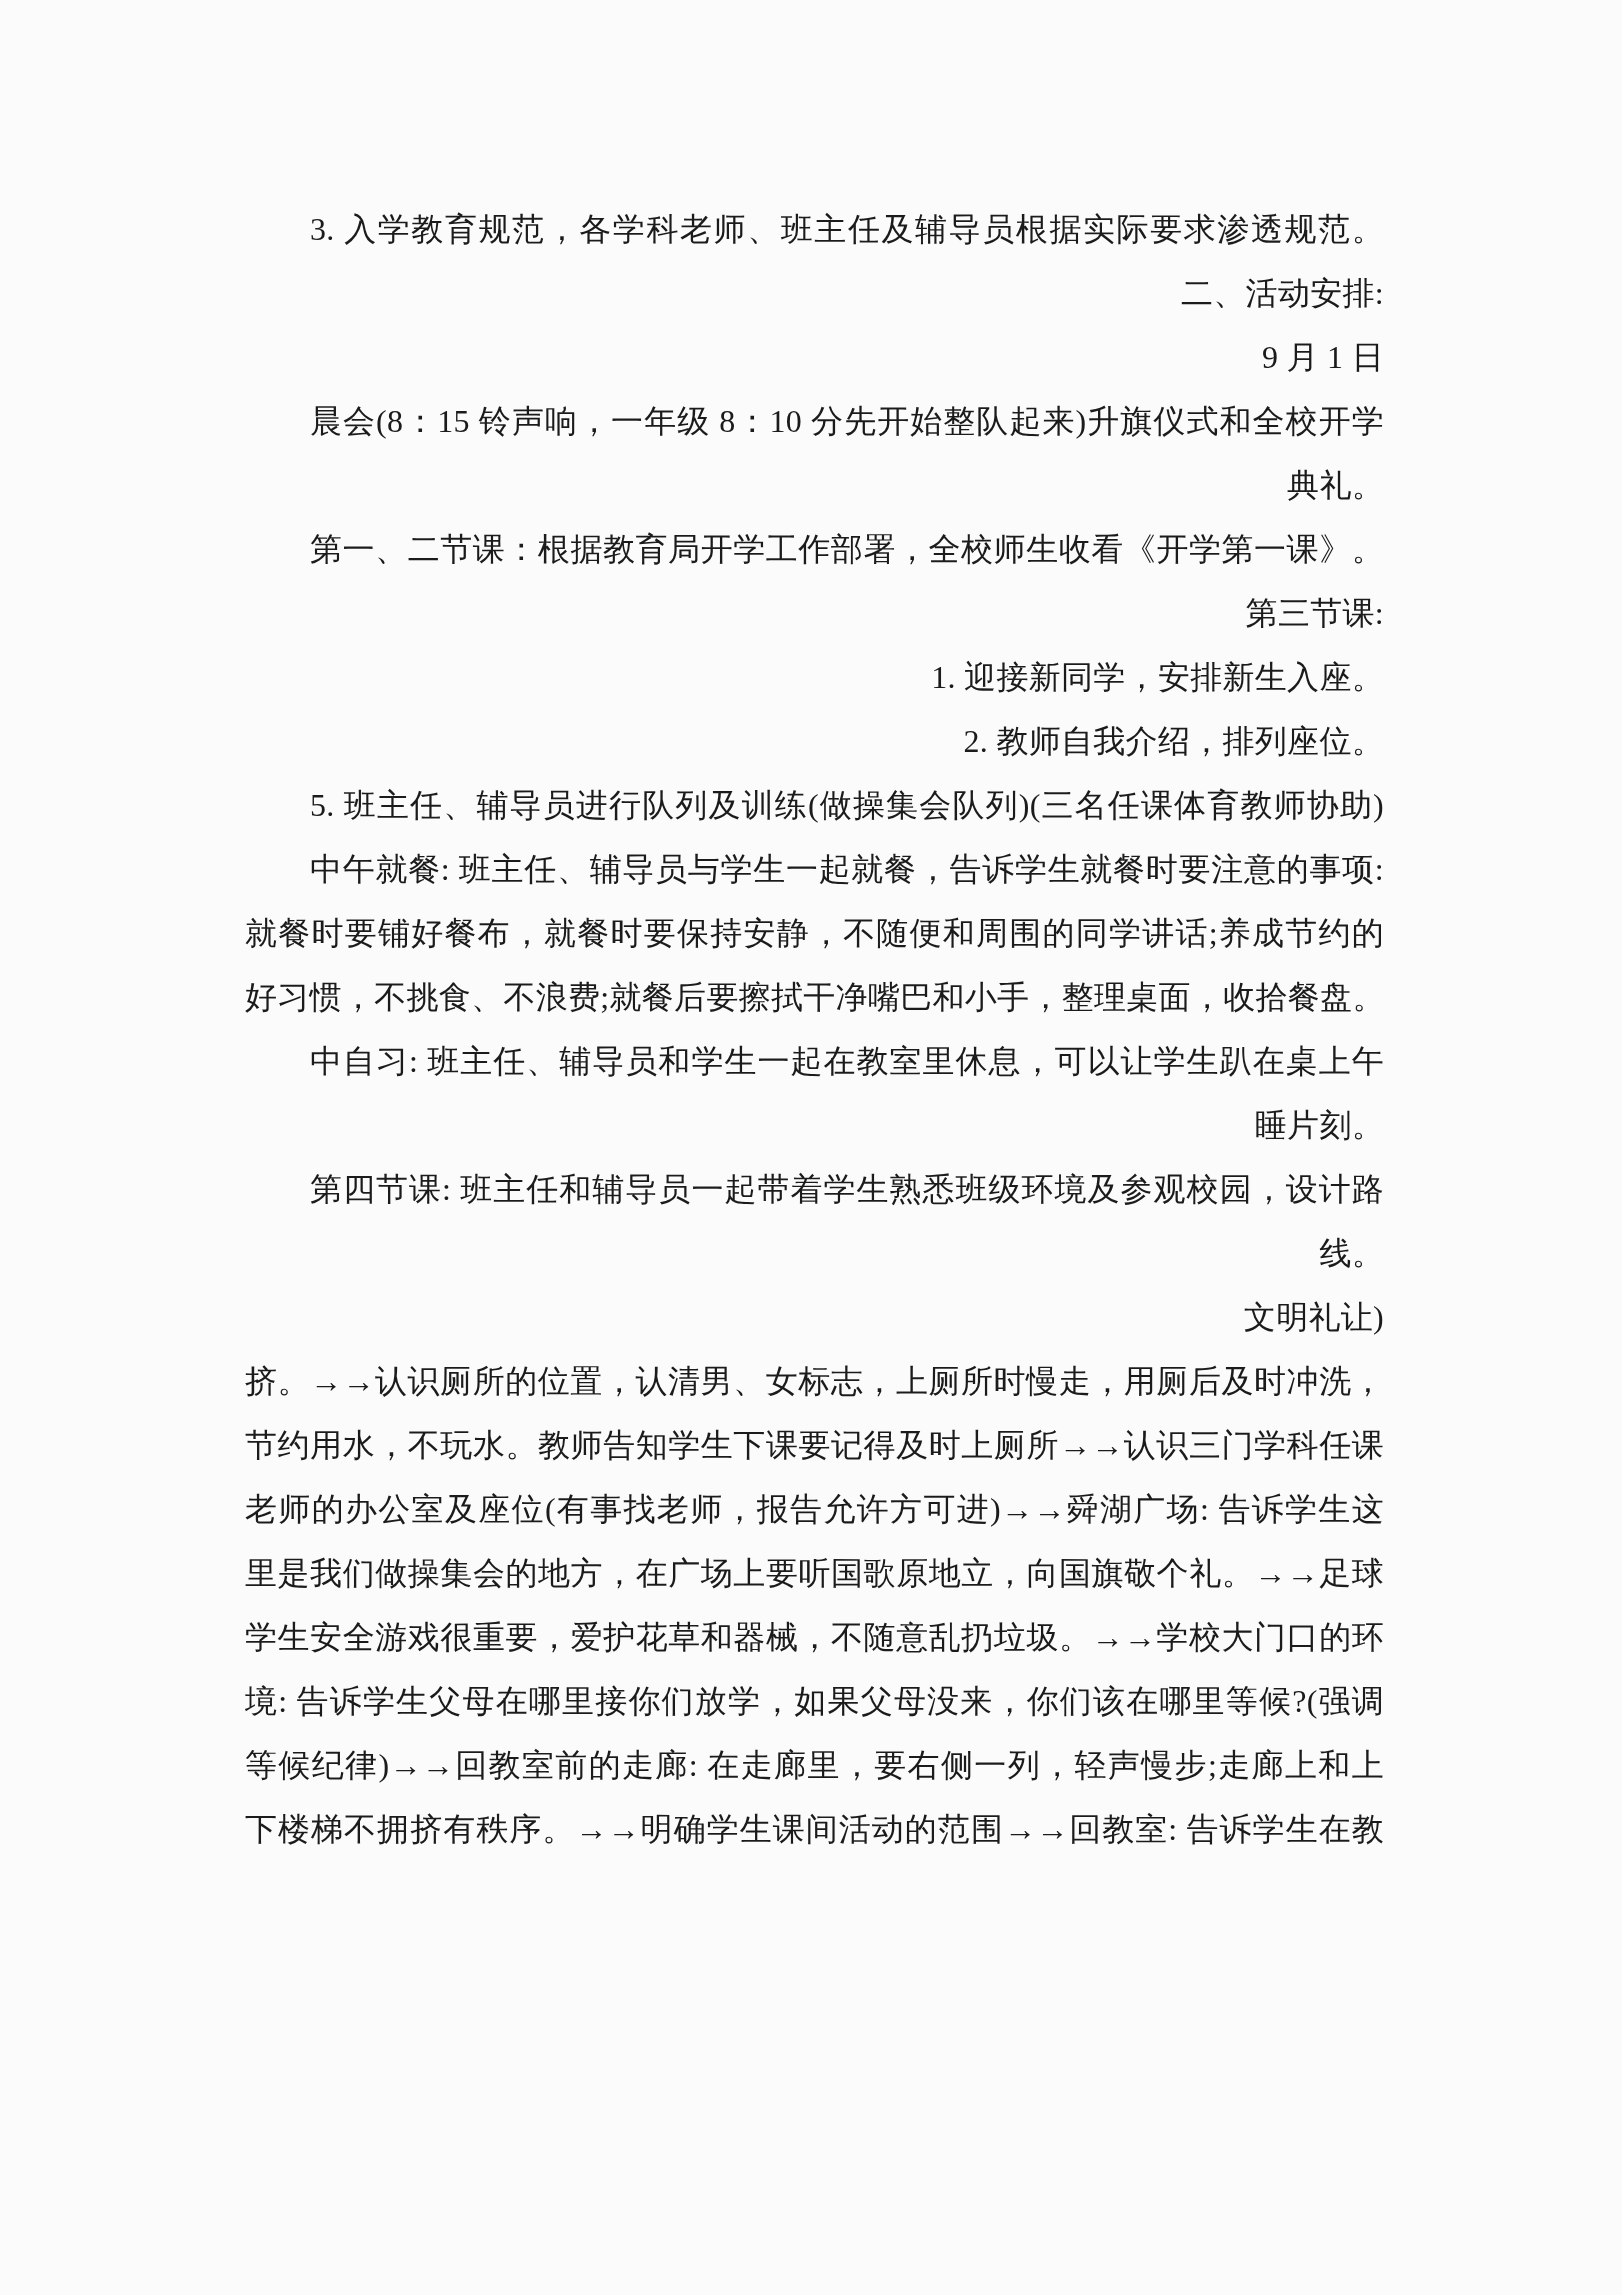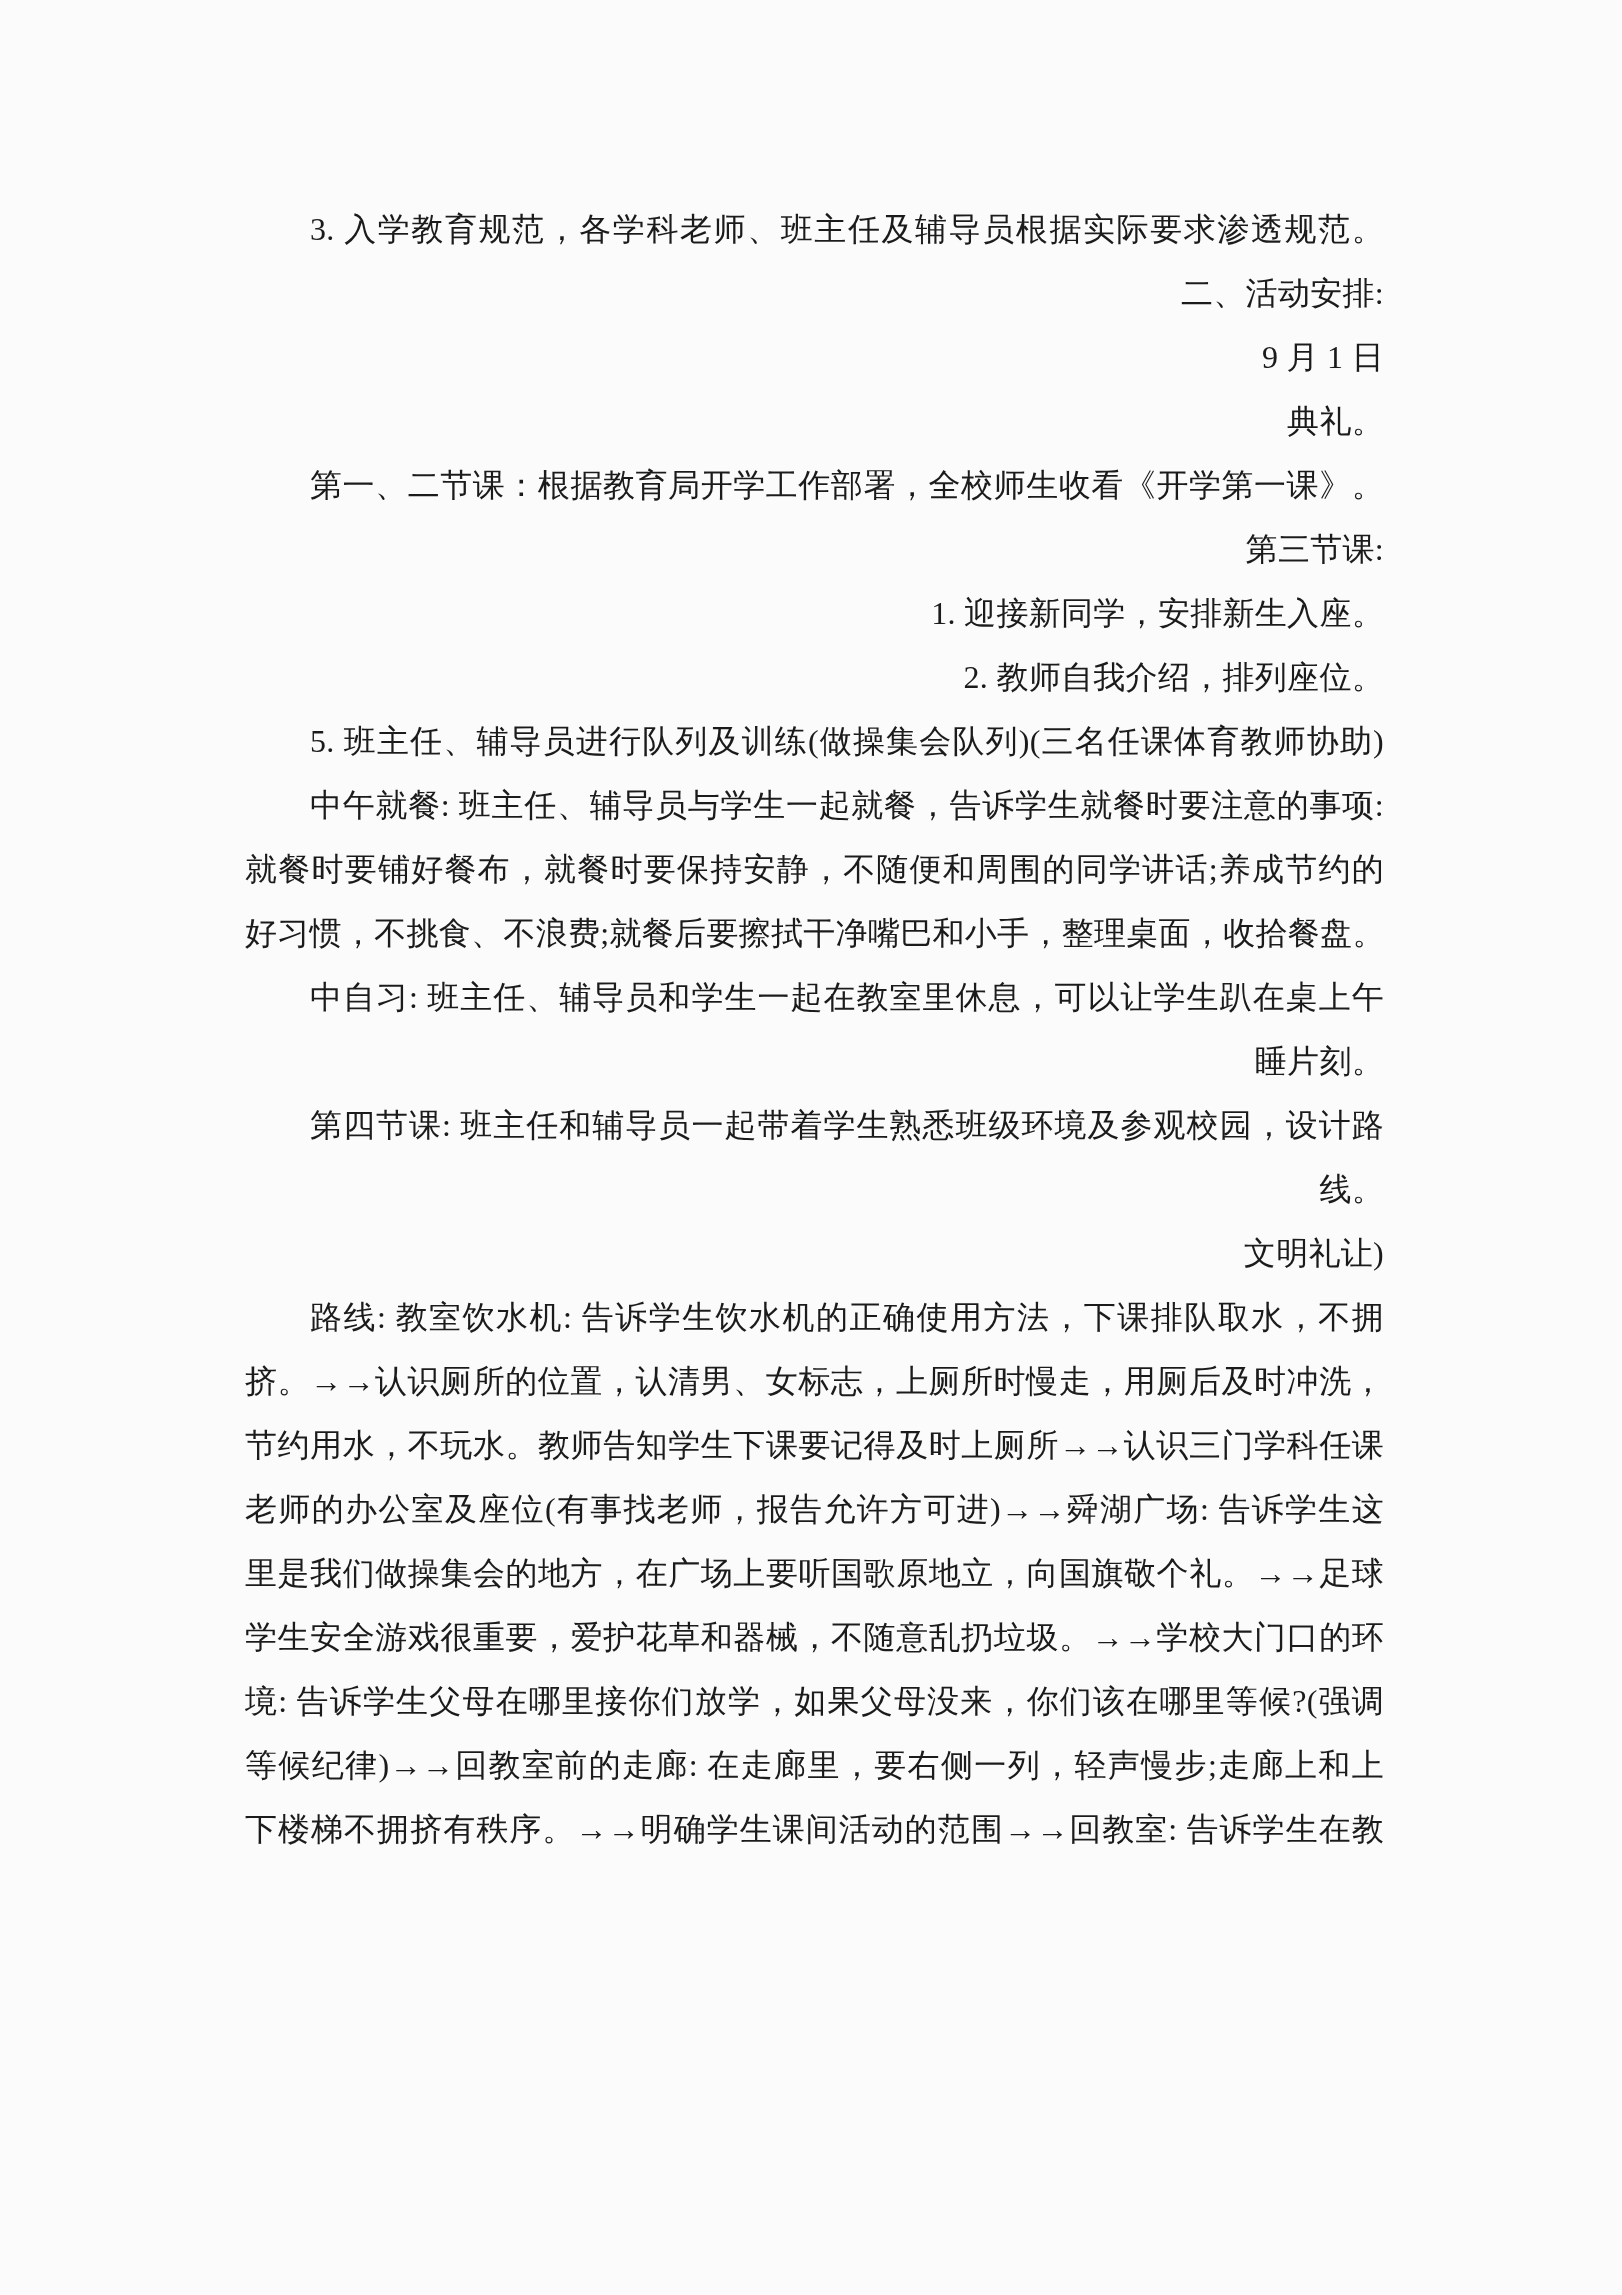--- a/index.html
+++ b/index.html
@@ -44,35 +44,35 @@
   }
 </style>
 </head>
 <body style="background: rgb(251, 251, 251);">
 
 <div class="page">
   <div class="text-block" id="text-block" style="color: rgb(27, 27, 27);">
       <div class="line indent fill">3. 入学教育规范，各学科老师、班主任及辅导员根据实际要求渗透规范。</div>
       <div class="line indent">二、活动安排:</div>
       <div class="line indent">9 月 1 日</div>
+      <div class="line indent fill">晨会(8：15 铃声响，一年级 8：10 分先开始整队起来)升旗仪式和全校开学</div>
       <div class="line">典礼。</div>
       <div class="line indent fill">第一、二节课：根据教育局开学工作部署，全校师生收看《开学第一课》。</div>
       <div class="line indent">第三节课:</div>
       <div class="line indent">1. 迎接新同学，安排新生入座。</div>
       <div class="line indent">2. 教师自我介绍，排列座位。</div>
       <div class="line indent fill">5. 班主任、辅导员进行队列及训练(做操集会队列)(三名任课体育教师协助)</div>
       <div class="line indent fill">中午就餐: 班主任、辅导员与学生一起就餐，告诉学生就餐时要注意的事项:</div>
       <div class="line fill">就餐时要铺好餐布，就餐时要保持安静，不随便和周围的同学讲话;养成节约的</div>
       <div class="line fill">好习惯，不挑食、不浪费;就餐后要擦拭干净嘴巴和小手，整理桌面，收拾餐盘。</div>
       <div class="line indent fill">中自习: 班主任、辅导员和学生一起在教室里休息，可以让学生趴在桌上午</div>
       <div class="line">睡片刻。</div>
       <div class="line indent fill">第四节课: 班主任和辅导员一起带着学生熟悉班级环境及参观校园，设计路</div>
       <div class="line">线。</div>
       <div class="line">文明礼让)</div>
-      <div class="line indent fill">路线: 教室饮水机: 告诉学生饮水机的正确使用方法，下课排队取水，不拥</div>
       <div class="line fill">挤。→→认识厕所的位置，认清男、女标志，上厕所时慢走，用厕后及时冲洗，</div>
       <div class="line fill">节约用水，不玩水。教师告知学生下课要记得及时上厕所→→认识三门学科任课</div>
       <div class="line fill">老师的办公室及座位(有事找老师，报告允许方可进)→→舜湖广场: 告诉学生这</div>
       <div class="line fill">里是我们做操集会的地方，在广场上要听国歌原地立，向国旗敬个礼。→→足球</div>
       <div class="line fill">学生安全游戏很重要，爱护花草和器械，不随意乱扔垃圾。→→学校大门口的环</div>
       <div class="line fill">境: 告诉学生父母在哪里接你们放学，如果父母没来，你们该在哪里等候?(强调</div>
       <div class="line fill">等候纪律)→→回教室前的走廊: 在走廊里，要右侧一列，轻声慢步;走廊上和上</div>
       <div class="line fill">下楼梯不拥挤有秩序。→→明确学生课间活动的范围→→回教室: 告诉学生在教</div>
     </div>
 </div>

